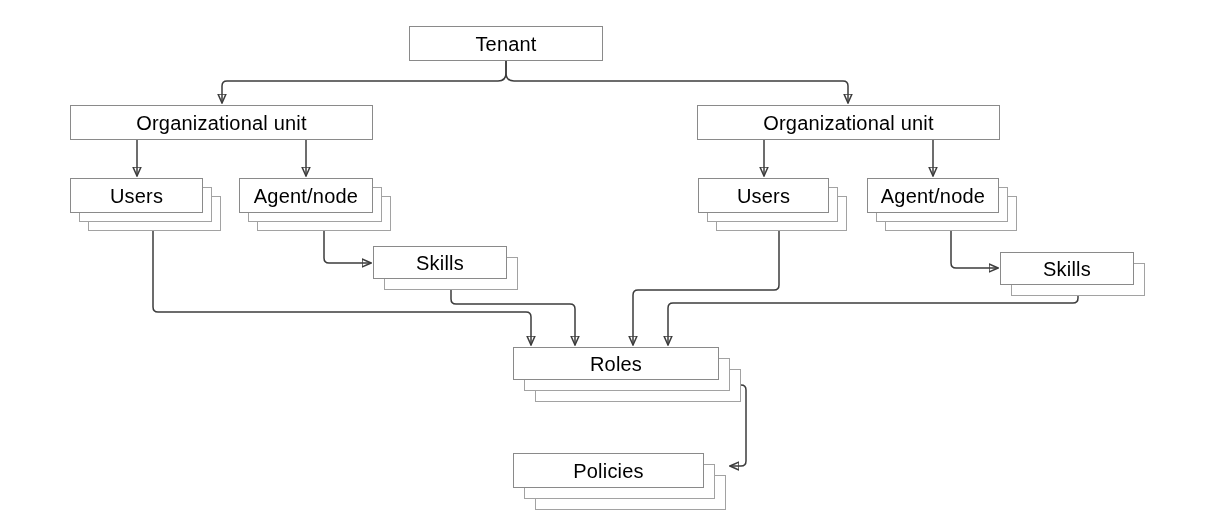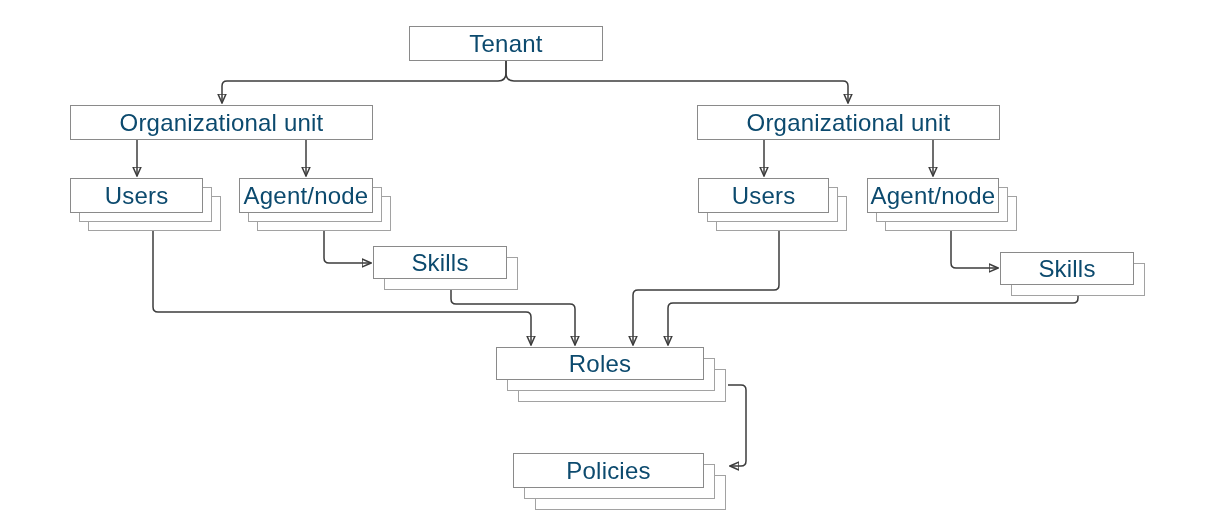--- a/index.html
+++ b/index.html
@@ -17,21 +17,21 @@
   .off-s1{transform:translate(9px,9px);}
   .off-s2{transform:translate(18px,18px);}
   .off-b1{transform:translate(11px,11px);}
   .off-b2{transform:translate(22px,22px);}
   .face{
     position:absolute;left:0;top:0;width:100%;height:100%;
     background:#ffffff;border:1.5px solid #8a8a8a;box-sizing:border-box;
     display:flex;align-items:center;justify-content:center;
   }
   .label{
-    font-size:24px;color:#0c4a6e;white-space:nowrap;line-height:1;
+    font-size:20px;color:#000000;white-space:nowrap;line-height:1;
     letter-spacing:0.2px;
   }
 </style>
 </head>
 <body>
 
 <div class="canvas">
 
   <svg class="edges" viewBox="0 0 1208 513" xmlns="http://www.w3.org/2000/svg">
     <defs>
@@ -111,21 +111,21 @@
     </div>
   </div>
 
   <div class="node" style="left:1000px;top:252px;width:134px;height:33px;">
     <div class="layer off-b1"></div>
     <div class="face">
       <span class="label">Skills</span>
     </div>
   </div>
 
-  <div class="node" style="left:496px;top:347px;width:208px;height:33px;">
+  <div class="node" style="left:513px;top:347px;width:158px;height:33px;padding-left:48px;">
     <div class="layer off-b2"></div>
     <div class="layer off-b1"></div>
     <div class="face">
       <span class="label">Roles</span>
     </div>
   </div>
 
   <div class="node" style="left:513px;top:453px;width:191px;height:35px;">
     <div class="layer off-b2"></div>
     <div class="layer off-b1"></div>

